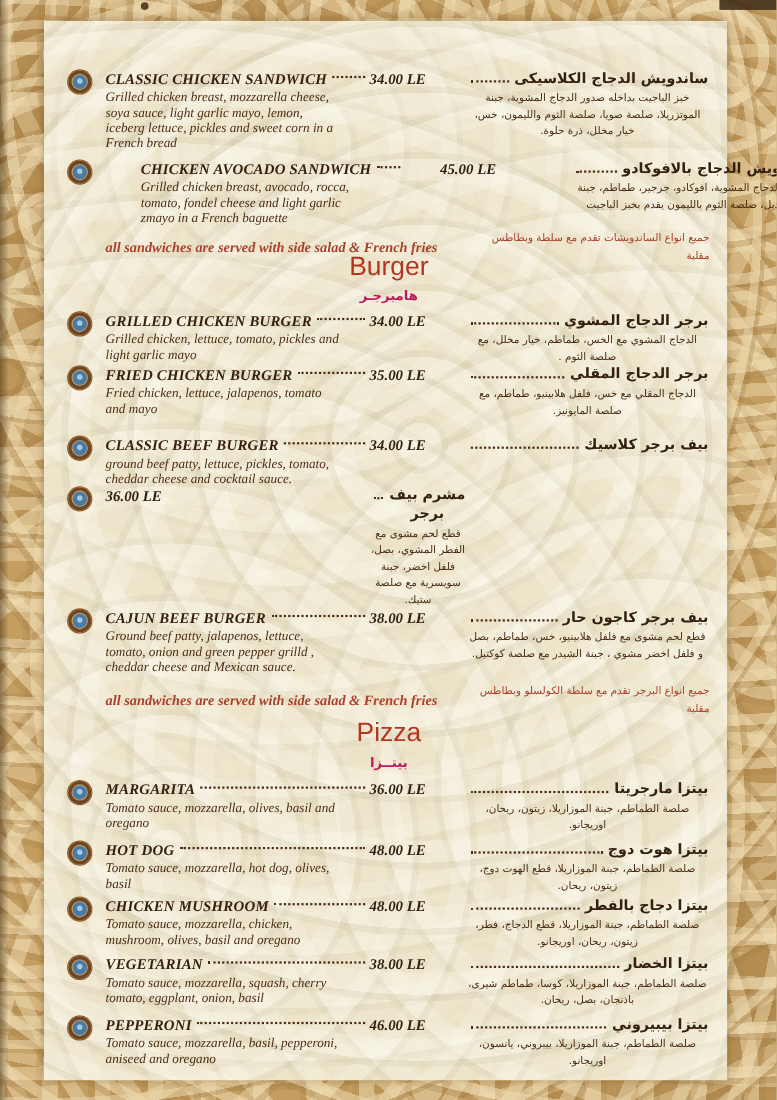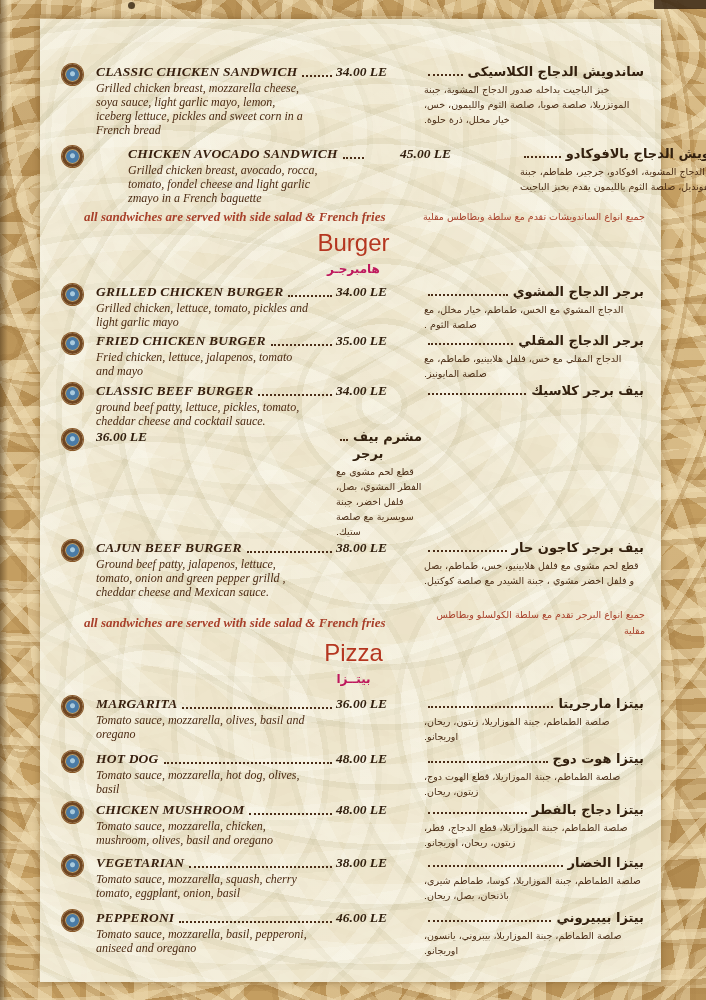--- a/index.html
+++ b/index.html
@@ -45,30 +45,30 @@
 
   
   .row{display:grid;grid-template-columns:34px 240px 88px 220px;align-items:start;}
   .badge{
     width:21px;height:21px;border-radius:50%;margin-top:1px;
     background:radial-gradient(circle at 50% 45%, #a9cadd 0 2px, #4a7ba6 3px 7px, #2e5276 8px);
     border:3px solid #6f4520;
     box-shadow:0 0 0 1px #8a5a2a, inset 0 0 0 1px #c89e5e;
     box-sizing:border-box;
   }
-  .en-name-row{display:flex;align-items:flex-end;color:#38200f;font-weight:bold;font-style:italic;font-size:13.5px;letter-spacing:.2px;line-height:17px;}
+  .en-name-row{display:flex;align-items:center;color:#38200f;font-weight:bold;font-style:italic;font-size:13.5px;letter-spacing:.2px;line-height:17px;}
   .leader{flex:1 1 8px;border-bottom:2px dotted #4a2c16;margin:0 4px 3px 5px;min-width:8px;}
   .en-desc{color:#4b2a12;font-style:italic;font-size:12px;line-height:14px;max-width:212px;margin-top:1px;}
   .price{font-style:italic;font-weight:bold;font-size:13.5px;color:#32200f;white-space:nowrap;line-height:17px;}
-  .ar-cell{direction:rtl;text-align:left;}
+  .ar-cell{direction:rtl;text-align:center;}
   .ar-name-row{display:flex;align-items:baseline;font-family:"DejaVu Sans", sans-serif;font-weight:bold;font-size:13px;color:#33200e;line-height:17px;}
   .ar-name-row .leader{border-bottom:2px dotted #4a2c16;margin:0 5px 3px 4px;}
   .ar-desc{font-family:"DejaVu Sans", sans-serif;font-size:9.5px;color:#4a2c14;line-height:15px;margin-top:2px;}
 
-  .note-row{display:grid;grid-template-columns:330px 1fr;margin-left:22px;align-items:center;height:16px;}
+  .note-row{display:grid;grid-template-columns:330px 1fr;margin-left:34px;align-items:center;height:16px;}
   .note-en{color:#a8402a;font-style:italic;font-weight:bold;font-size:13px;line-height:16px;}
   .note-ar{color:#a8402a;font-family:"DejaVu Sans", sans-serif;font-size:9.5px;text-align:right;direction:rtl;line-height:16px;}
 
   .section-heading{text-align:center;}
   .heading-en{color:#b53620;font-family:"Liberation Sans", sans-serif;font-weight:normal;font-size:24px;line-height:28px;}
   .heading-ar{color:#be185d;font-family:"DejaVu Sans", sans-serif;font-weight:bold;font-size:12px;line-height:24px;}
 </style>
 </head>
 <body>
 
@@ -140,21 +140,21 @@
       <div class="price">34.00 LE</div>
       <div class="ar-cell">
         <div class="ar-name-row">
             <span>برجر الدجاج المشوي</span>
             <span class="leader"></span>
           </div>
         <div class="ar-desc">الدجاج المشوي مع الخس، طماطم، خيار مخلل، مع صلصة الثوم .</div>
       </div>
     </div>
 
-    <div class="row" style="margin-bottom:1px;">
+    <div class="row" style="margin-bottom:15px;">
       <div class="badge"></div>
       <div>
         <div class="en-name-row">
             <span>FRIED CHICKEN BURGER</span>
             <span class="leader"></span>
           </div>
         <div class="en-desc">Fried chicken, lettuce, jalapenos, tomato and mayo</div>
       </div>
       <div class="price">35.00 LE</div>
       <div class="ar-cell">

